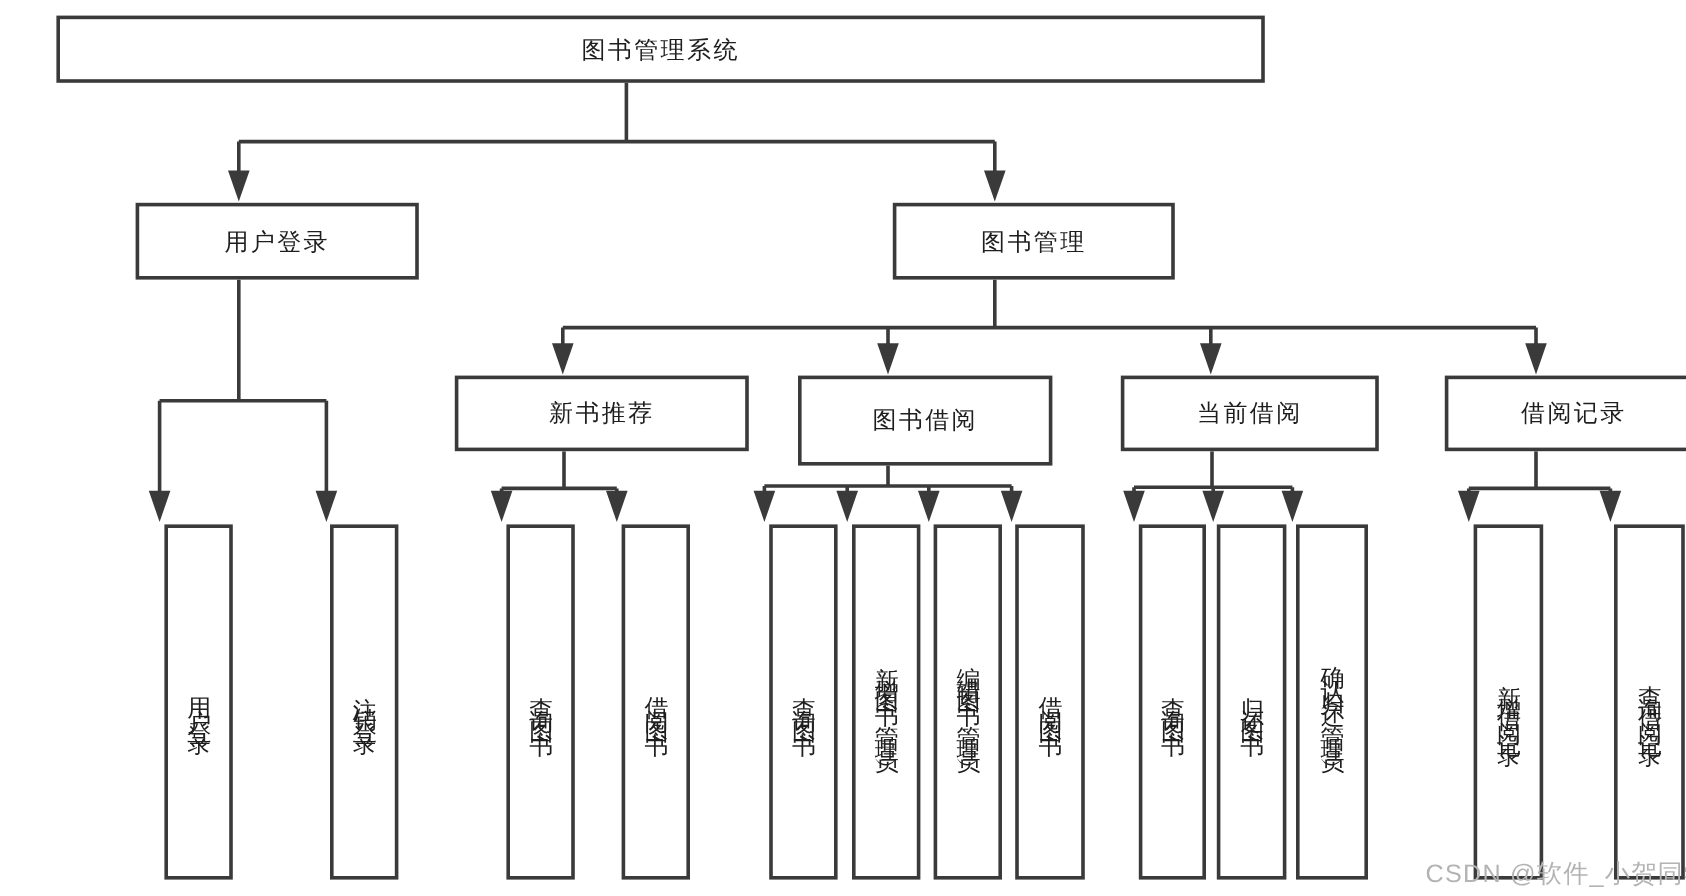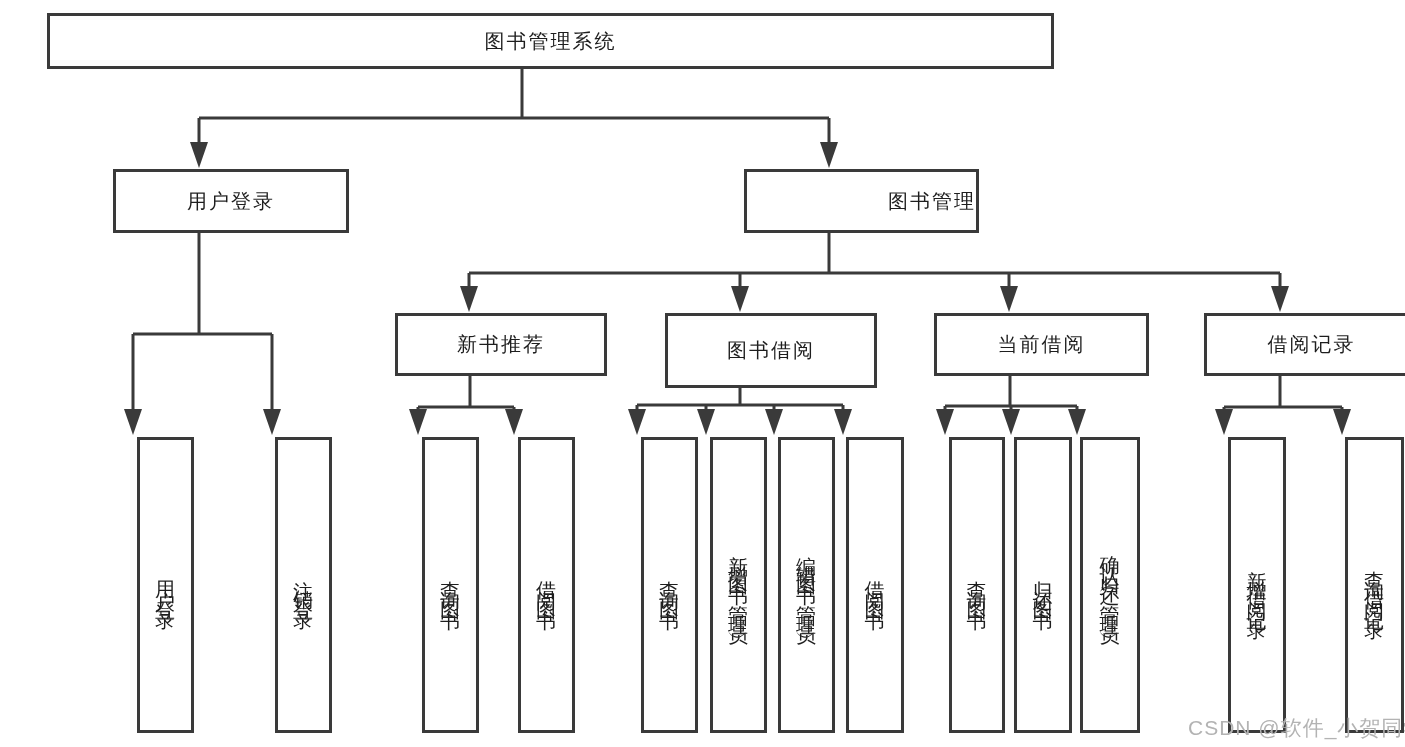--- a/index.html
+++ b/index.html
@@ -123,25 +123,25 @@
     </g>
   </svg>
 
   <div class="node" style="left:15px;top:13px;width:1007px;height:56px;">
     <span>图书管理系统</span>
   </div>
 
   <div class="node" style="left:81px;top:169px;width:236px;height:64px;">
     <span>用户登录</span>
   </div>
-  <div class="node" style="left:712px;top:169px;width:235px;height:64px;justify-content:flex-end;">
+  <div class="node" style="left:712px;top:169px;width:235px;height:64px;">
     <span>图书管理</span>
   </div>
 
-  <div class="node" style="left:363px;top:313px;width:212px;height:63px;">
+  <div class="node" style="left:347px;top:313px;width:245px;height:63px;">
     <span>新书推荐</span>
   </div>
   <div class="node" style="left:633px;top:313px;width:212px;height:75px;">
     <span>图书借阅</span>
   </div>
   <div class="node" style="left:1172px;top:313px;width:215px;height:63px;">
     <span>借阅记录</span>
   </div>
   <div class="node" style="left:902px;top:313px;width:215px;height:63px;">
     <span>当前借阅</span>

